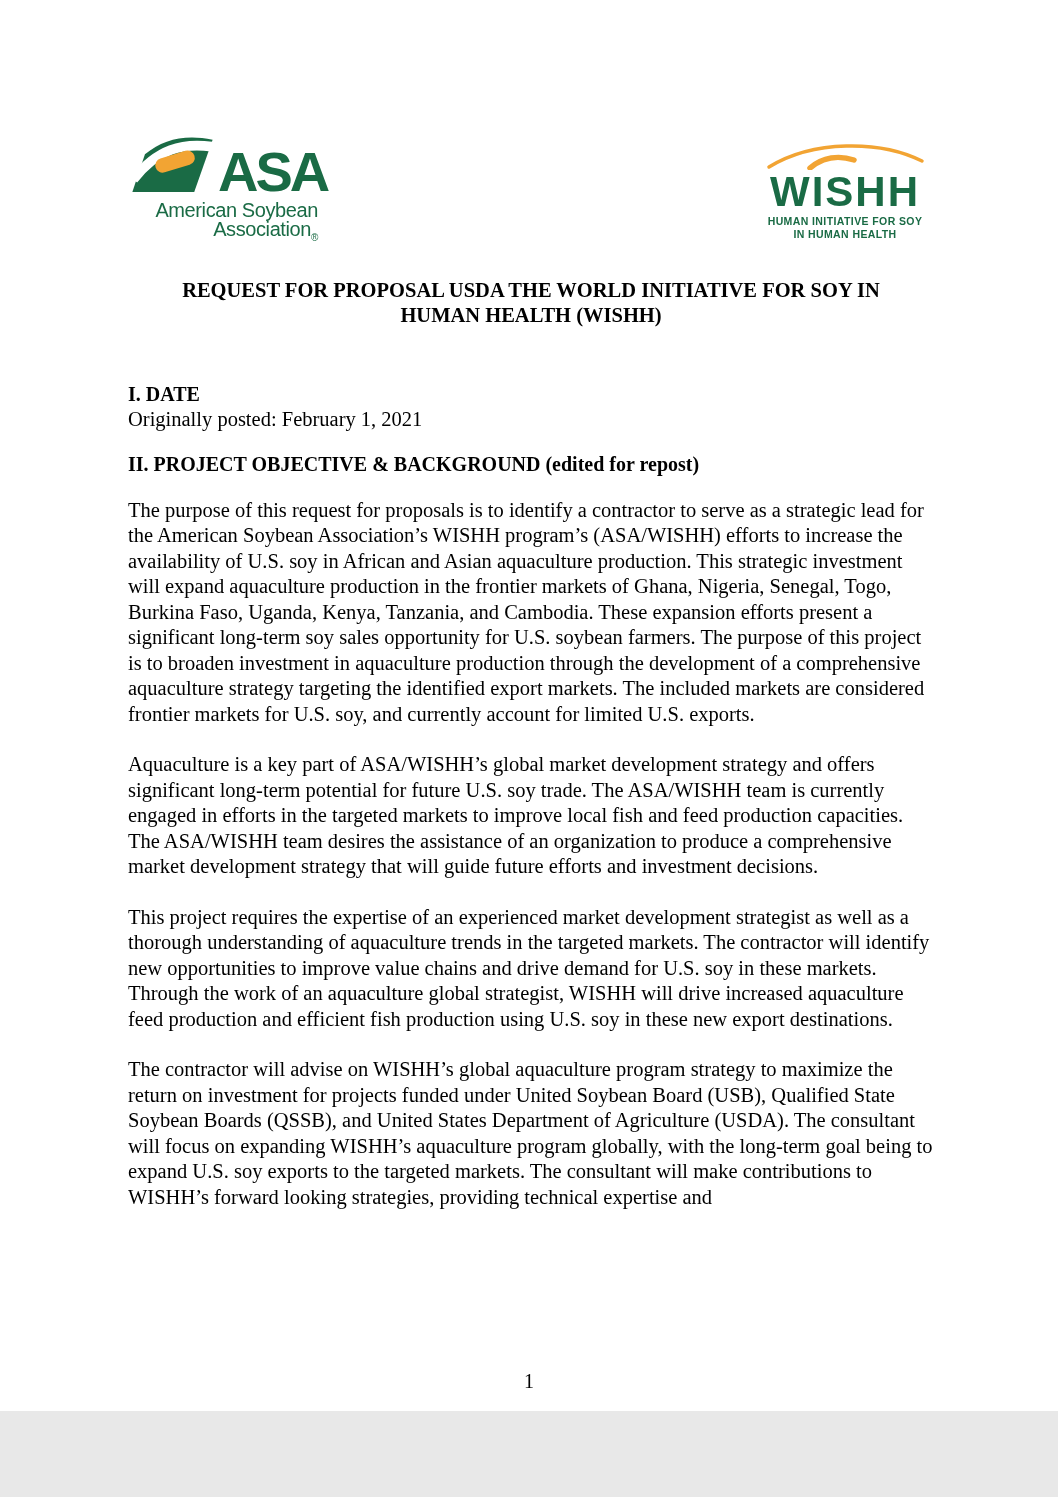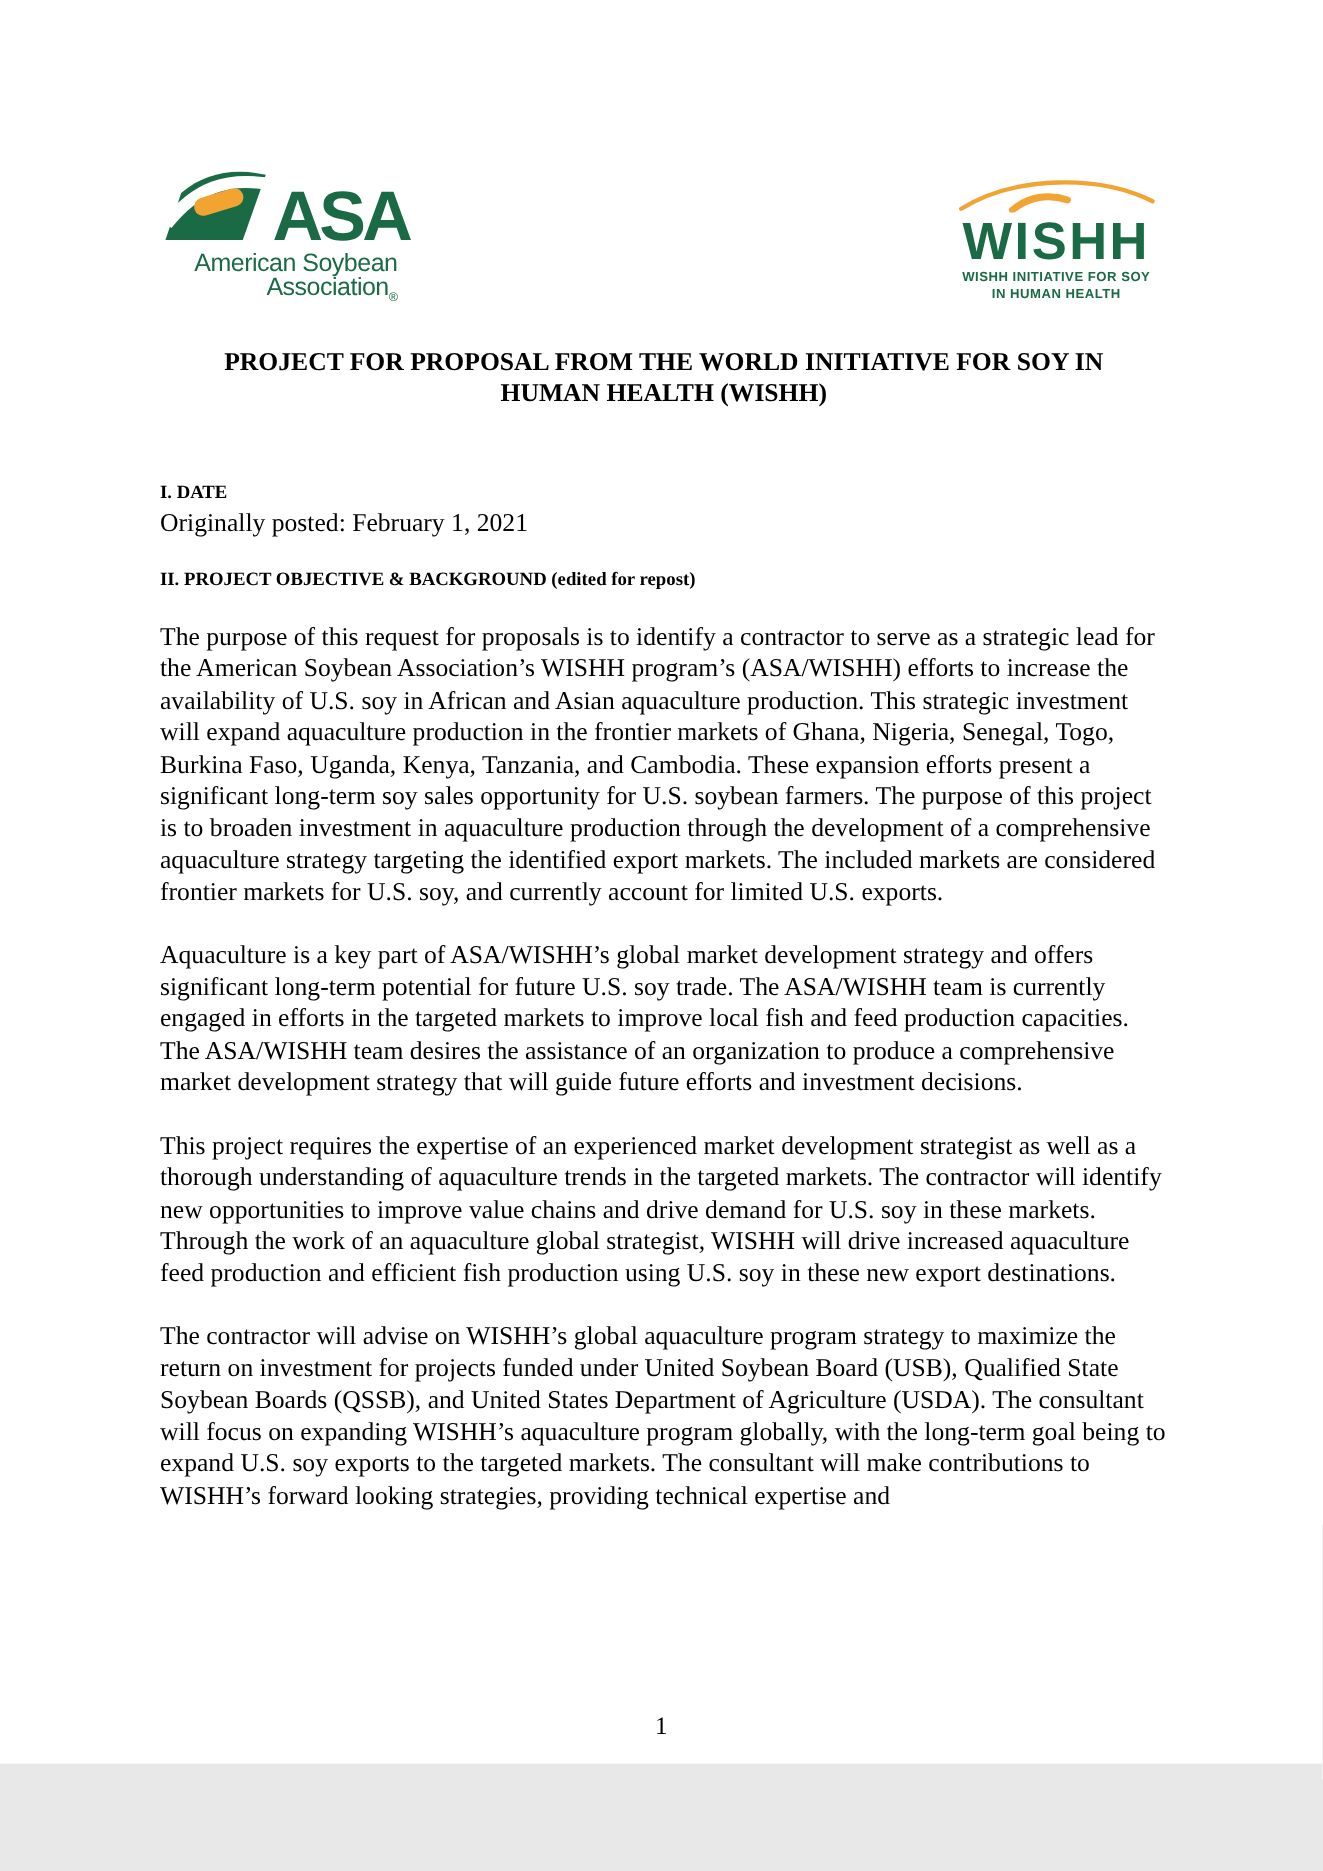--- a/index.html
+++ b/index.html
@@ -43,21 +43,21 @@
   }
   
   .content{
     position:absolute;left:128px;top:278px;width:806px;
     font-size:20.5px;line-height:25.5px;
   }
   .doc-title{
     font-size:20.5px;line-height:25px;font-weight:bold;
     text-align:center;margin:0;padding:0 20px;
   }
-  .sec-heading{font-size:15px;line-height:25px;font-weight:bold;margin:0;}
+  .sec-heading{font-size:20px;line-height:25px;font-weight:bold;margin:0;}
   .mt-sec1{margin-top:54px;}
   .mt-date1{margin-top:22px;}
   .mt-date2{margin-top:26px;}
   .mt-sec2{margin-top:19px;}
   .para{margin:0;}
   .mt-p-first{margin-top:21px;}
   .mt-p{margin-top:25px;}
   .page-number{
     position:absolute;top:1370px;left:0;width:100%;
     text-align:center;font-size:20px;
@@ -87,27 +87,27 @@
 
   <div class="logo-wishh">
     <span>
       <svg width="160" height="32" viewBox="0 0 160 32" aria-hidden="true">
         <path d="M4,29 C48,2 115,2 157,23" stroke="var(--orange)" stroke-width="3.5" fill="none" stroke-linecap="round"></path>
         <path d="M45,30 C58,19 74,17 89,22" stroke="var(--orange)" stroke-width="5.5" fill="none" stroke-linecap="round"></path>
       </svg>
     </span>
     <div class="wishh-acronym">WISHH</div>
     <div class="wishh-sub">
-      <div>WISHH INITIATIVE FOR SOY</div>
+      <div>HUMAN INITIATIVE FOR SOY</div>
       <div>IN HUMAN HEALTH</div>
     </div>
   </div>
 
   <div class="content">
-    <h1 class="doc-title">PROJECT FOR PROPOSAL FROM THE WORLD INITIATIVE FOR SOY IN HUMAN HEALTH (WISHH)</h1>
+    <h1 class="doc-title">REQUEST FOR PROPOSAL USDA THE WORLD INITIATIVE FOR SOY IN HUMAN HEALTH (WISHH)</h1>
 
     <h2 class="sec-heading mt-sec1">I. DATE</h2>
     <p class="para mt-date1">Originally posted: February 1, 2021</p>
 
     <h2 class="sec-heading mt-sec2">II. PROJECT OBJECTIVE &amp; BACKGROUND (edited for repost)</h2>
     <p class="para mt-p-first">The purpose of this request for proposals is to identify a contractor to serve as a strategic lead for the American Soybean Association’s WISHH program’s (ASA/WISHH) efforts to increase the availability of U.S. soy in African and Asian aquaculture production. This strategic investment will expand aquaculture production in the frontier markets of Ghana, Nigeria, Senegal, Togo, Burkina Faso, Uganda, Kenya, Tanzania, and Cambodia. These expansion efforts present a significant long-term soy sales opportunity for U.S. soybean farmers. The purpose of this project is to broaden investment in aquaculture production through the development of a comprehensive aquaculture strategy targeting the identified export markets. The included markets are considered frontier markets for U.S. soy, and currently account for limited U.S. exports.</p>
     <p class="para mt-p">Aquaculture is a key part of ASA/WISHH’s global market development strategy and offers significant long-term potential for future U.S. soy trade. The ASA/WISHH team is currently engaged in efforts in the targeted markets to improve local fish and feed production capacities. The ASA/WISHH team desires the assistance of an organization to produce a comprehensive market development strategy that will guide future efforts and investment decisions.</p>
     <p class="para mt-p">This project requires the expertise of an experienced market development strategist as well as a thorough understanding of aquaculture trends in the targeted markets. The contractor will identify new opportunities to improve value chains and drive demand for U.S. soy in these markets. Through the work of an aquaculture global strategist, WISHH will drive increased aquaculture feed production and efficient fish production using U.S. soy in these new export destinations.</p>
     <p class="para mt-p">The contractor will advise on WISHH’s global aquaculture program strategy to maximize the return on investment for projects funded under United Soybean Board (USB), Qualified State Soybean Boards (QSSB), and United States Department of Agriculture (USDA). The consultant will focus on expanding WISHH’s aquaculture program globally, with the long-term goal being to expand U.S. soy exports to the targeted markets. The consultant will make contributions to WISHH’s forward looking strategies, providing technical expertise and</p>
   </div>

